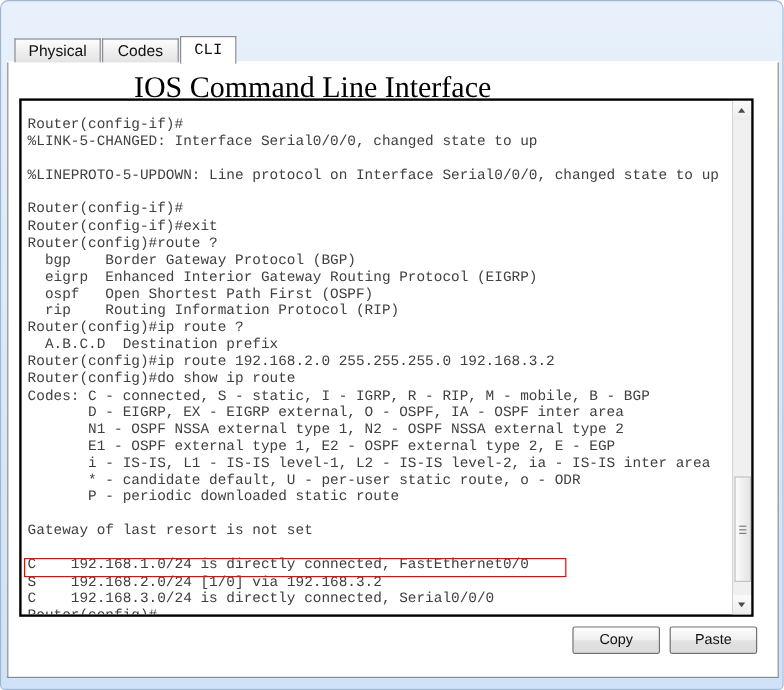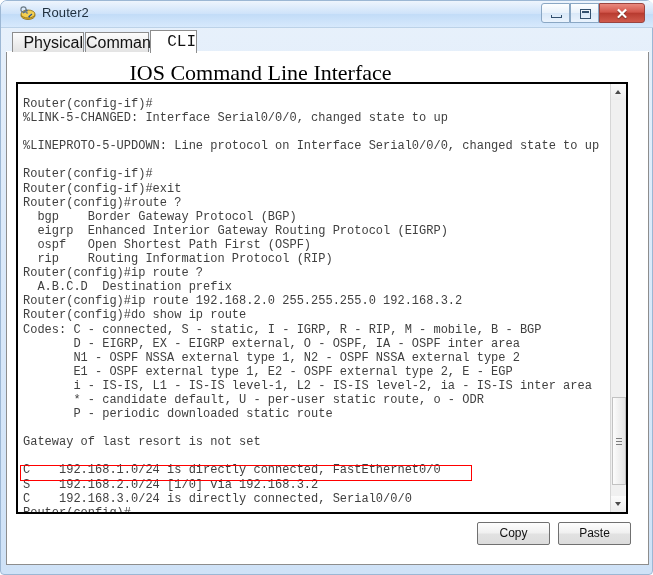--- a/index.html
+++ b/index.html
@@ -120,23 +120,23 @@
     height: 23px;
   }
   .tab {
     position: absolute;
     top: 2px;
     height: 21px;
     box-sizing: border-box;
     background: linear-gradient(to bottom, #fdfdfd 0%, #ededed 55%, #e2e2e2 100%);
     border: 1px solid #8d8d8d;
     border-bottom: none;
-    font-size: 16px;
+    font-size: 13px;
     color: #111;
-    text-align: right;
+    text-align: center;
     line-height: 20px;
     cursor: default;
   }
   .tab.active {
     top: 0px;
     height: 23px;
     background: #ffffff;
     line-height: 22px;
     z-index: 3;
   }
@@ -162,21 +162,21 @@
     border-top: none;
     box-sizing: border-box;
   }
 
   #panel-heading {
     position: absolute;
     left: 0; top: 8px;
     width: 507px;
     text-align: center;
     font-family: "Liberation Serif", serif;
-    font-size: 22px;
+    font-size: 25px;
     color: #000;
   }
 
   
   #terminal-wrap {
     position: absolute;
     left: 9px; top: 30px;
     width: 612px;
     height: 432px;
     border: 2px solid #000000;
@@ -274,48 +274,25 @@
   }
   #btn-copy  { left: 470px; width: 73px; }
   #btn-paste { left: 551px; width: 73px; }
 </style>
 </head>
 <body>
 
 <div id="window">
   <div id="frame-inner"></div>
 
-  <div id="titlebar">
-    <span id="title-icon">
-      <svg width="18" height="17" viewBox="0 0 18 17">
-        <ellipse cx="9" cy="10.5" rx="7" ry="4" fill="#e8b931" stroke="#8a6a10" stroke-width="0.8"></ellipse>
-        <ellipse cx="9" cy="9" rx="7" ry="4" fill="#f3cf52" stroke="#8a6a10" stroke-width="0.8"></ellipse>
-        <path d="M4 8 L8 5 M8 5 L6.6 5.1 M8 5 L7.9 6.4" stroke="#1f4f9c" stroke-width="1.1" fill="none"></path>
-        <path d="M13 9 L9.5 12 M9.5 12 L10.9 11.9 M9.5 12 L10.9 10.7" stroke="#1f4f9c" stroke-width="1.1" fill="none"></path>
-        <circle cx="4.5" cy="4.5" r="2.6" fill="none" stroke="#6b7a86" stroke-width="1.1"></circle>
-        <path d="M6.4 6.4 L8.6 8.6" stroke="#6b7a86" stroke-width="1.4"></path>
-      </svg>
-    </span>
-    <span id="title-text">Router2</span>
-
-    <div class="wbtn" id="btn-min">
-      <span class="glyph-min"></span>
-    </div>
-    <div class="wbtn" id="btn-max">
-      <span class="glyph-max"></span>
-    </div>
-    <div class="wbtn" id="btn-close">
-      <span class="glyph-close">✕</span>
-    </div>
-  </div>
 
   <div id="tabstrip">
     <div id="tabstrip-filler"></div>
     <div class="tab" id="tab-physical">Physical</div>
-    <div class="tab" id="tab-config">Command</div>
+    <div class="tab" id="tab-config">Codes</div>
     <div class="tab active" id="tab-cli">CLI</div>
   </div>
 
   <div id="panel">
     <div id="panel-heading">IOS Command Line Interface</div>
 
     <div id="terminal-wrap">
       <pre id="terminal-text">Router(config-if)#
 %LINK-5-CHANGED: Interface Serial0/0/0, changed state to up
 

